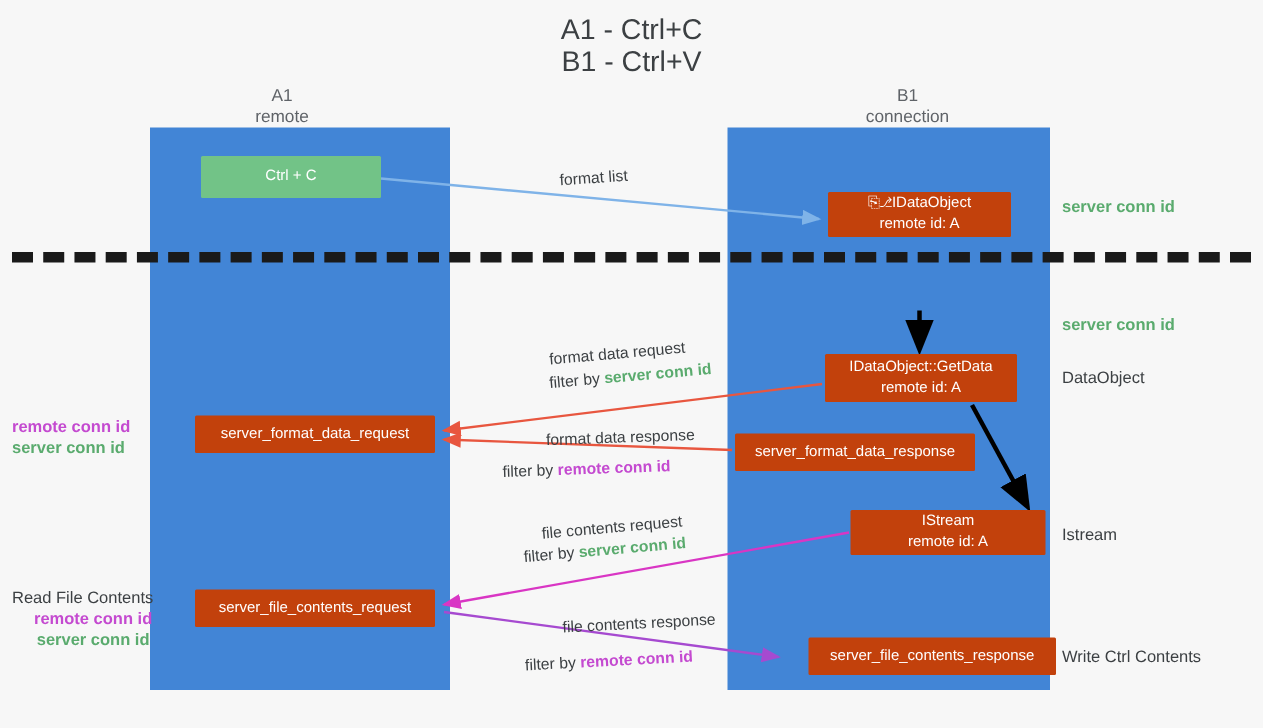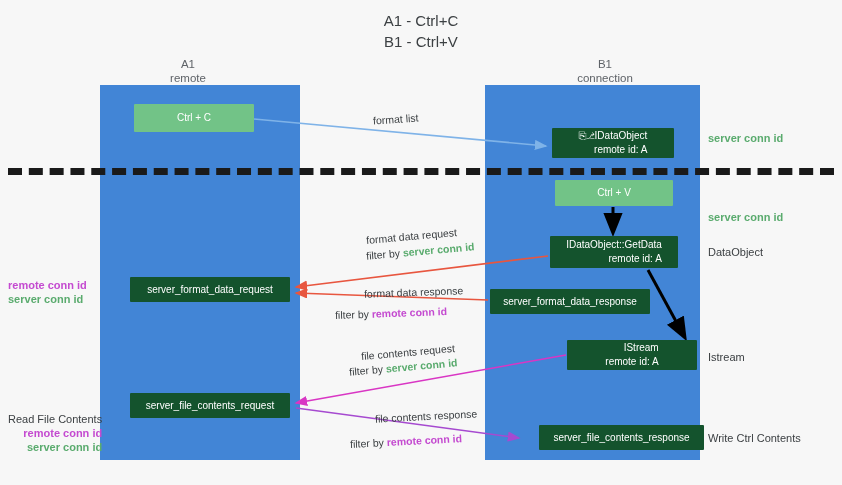--- a/index.html
+++ b/index.html
@@ -11,21 +11,21 @@
     overflow:hidden;
     position:relative;
   }
   #stage{position:absolute;left:0;top:0;width:842px;height:485px;}
   .abs{position:absolute;}
 
   
   #title{
     left:0;top:10px;width:842px;
     text-align:center;
-    font-size:15px;line-height:21px;
+    font-size:19px;line-height:21px;
     color:#3c4043;
     white-space:pre-line;
   }
 
   
   .col-head{
     text-align:center;font-size:11.5px;line-height:14px;color:#5f6368;
     white-space:pre-line;
   }
   #head-a1{left:128px;top:57px;width:120px;}
@@ -46,21 +46,21 @@
   .node{
     box-sizing:border-box;
     display:flex;flex-direction:column;
     align-items:center;justify-content:center;
     color:#ffffff;font-size:10px;line-height:14px;
     text-align:center;
     white-space:pre-line;
     border-radius:1px;
   }
   .node.green{background:#72c387;}
-  .node.orange{background:#14532d;text-align:right;}
+  .node.orange{background:#c2410c;}
 
   #n-ctrlc{left:134px;top:104px;width:120px;height:28px;}
   #n-setdo{left:552px;top:128px;width:122px;height:30px;}
   #n-ctrlv{left:555px;top:180px;width:118px;height:26px;}
   #n-getdata{left:550px;top:236px;width:128px;height:32px;}
   #n-fmt-req{left:130px;top:277px;width:160px;height:25px;}
   #n-fmt-res{left:490px;top:289px;width:160px;height:25px;}
   #n-istream{left:567px;top:340px;width:130px;height:30px;}
   #n-file-req{left:130px;top:393px;width:160px;height:25px;}
   #n-file-res{left:523px;top:425px;width:165px;height:25px;margin-left:16px;}
@@ -71,21 +71,21 @@
   .note .purple-t{color:#c44ad0;font-weight:bold;}
   .note .plain-t{color:#3c4043;}
 
   #note-srv1{left:708px;top:131px;}
   #note-srv2{left:708px;top:210px;}
   #note-dataobject{left:708px;top:245px;color:#3c4043;}
   #note-istream{left:708px;top:350px;color:#3c4043;}
   #note-writefile{left:708px;top:431px;color:#3c4043;}
 
   #note-left-mid{left:8px;top:278px;text-align:left;}
-  #note-left-read{left:8px;top:392px;text-align:right;margin-top:20px;}
+  #note-left-read{left:8px;top:392px;text-align:center;}
 
   
   .elabel{
     font-size:10.5px;line-height:14px;color:#3c4043;
     white-space:nowrap;
   }
   .elabel b.green-t{color:#5aab6e;font-weight:bold;}
   .elabel b.purple-t{color:#c44ad0;font-weight:bold;}
 
   #el-formatlist{left:373px;top:112px;transform:rotate(-4deg);}
@@ -148,21 +148,20 @@
     <path d="M566,355 L296,403" stroke="#d936c4" stroke-width="1.6" fill="none" marker-end="url(#ah-magenta)"></path>
 
     <path d="M296,408 L519,438" stroke="#a64ad0" stroke-width="1.6" fill="none" marker-end="url(#ah-purple)"></path>
   </svg>
 
   <div class="abs" id="dashed"></div>
 
   <div class="abs node green" id="n-ctrlc">Ctrl + C</div>
   <div class="abs node orange" id="n-setdo">⎘⎇IDataObject
 remote id: A</div>
-  <div class="abs node green" id="n-ctrlv">Ctrl + V</div>
   <div class="abs node orange" id="n-getdata">IDataObject::GetData
 remote id: A</div>
   <div class="abs node orange" id="n-fmt-req">server_format_data_request</div>
   <div class="abs node orange" id="n-fmt-res">server_format_data_response</div>
   <div class="abs node orange" id="n-istream">IStream
 remote id: A</div>
   <div class="abs node orange" id="n-file-req">server_file_contents_request</div>
   <div class="abs node orange" id="n-file-res">server_file_contents_response</div>
 
   <div class="abs note" id="note-srv1">

